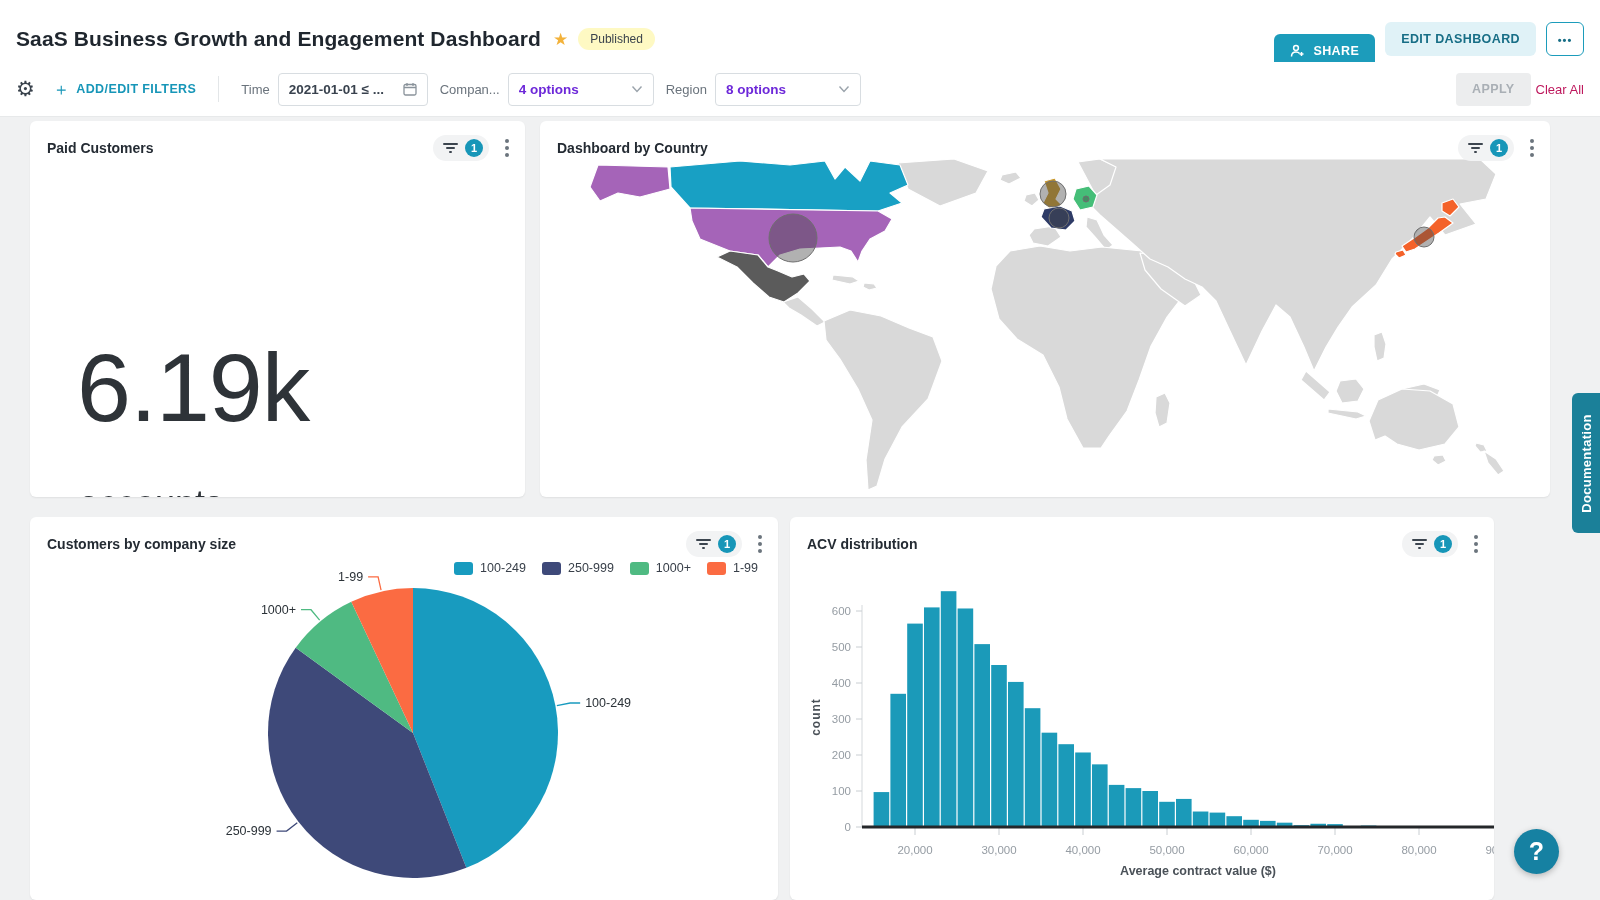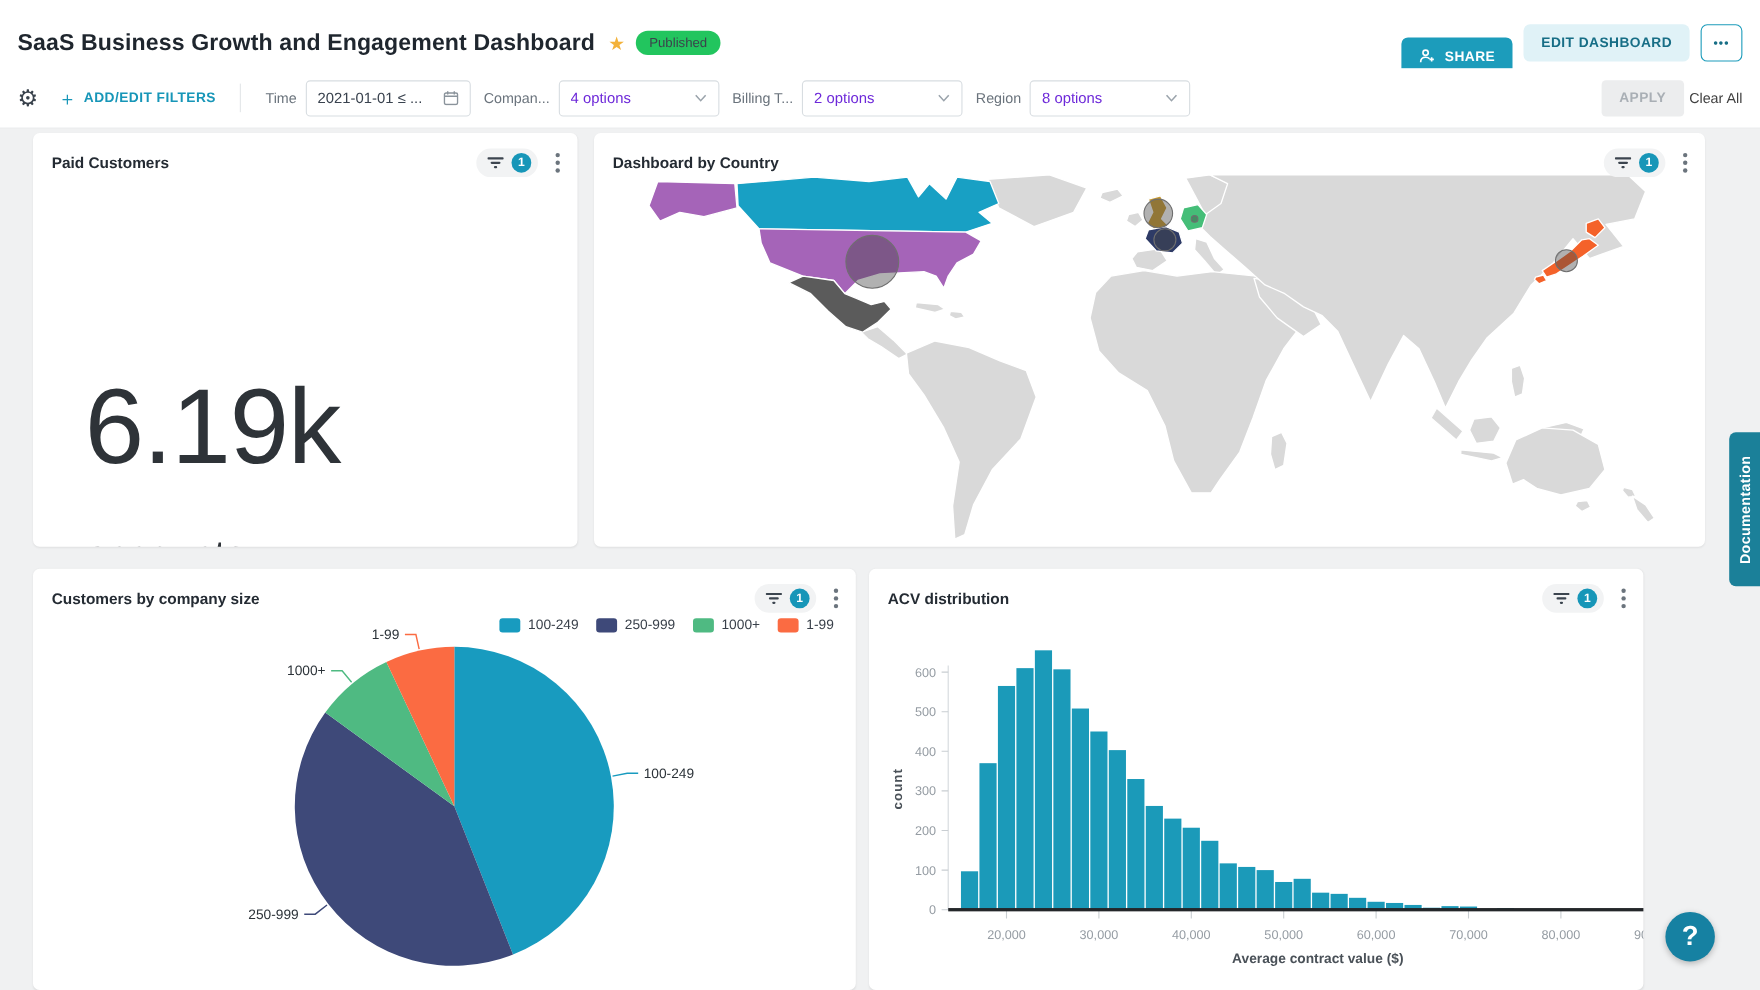--- a/index.html
+++ b/index.html
@@ -4,21 +4,21 @@
 <style>
   * { margin:0; padding:0; box-sizing:border-box; }
   html,body { width:1600px; height:900px; overflow:hidden;
     font-family:"Liberation Sans", sans-serif; background:#f0f1f2; color:#2b333b; }
 
   
   .app-header { position:absolute; left:0; top:0; width:1600px; height:79px;
     background:#fff; border-bottom:1px solid #e7e9ea; display:flex; align-items:center; padding:0 16px; }
   .dash-title { font-size:21px; font-weight:700; color:#1f262e; letter-spacing:.1px; }
   .star { color:#f3b23a; font-size:17px; margin:0 10px 0 12px; }
-  .pub-badge { background:#22c55e; color:#3b434c; font-size:12px; padding:4px 12px;
+  .pub-badge { background:#fef9c3; color:#3b434c; font-size:12px; padding:4px 12px;
     border-radius:12px; font-weight:400; }
   .header-right { margin-left:auto; display:flex; align-items:center; gap:10px; }
   .btn-share { background:#1c9cbb; color:#fff; border:none; border-radius:6px; height:34px;
     padding:0 16px; font-size:12.5px; font-weight:700; letter-spacing:.4px; display:flex;
     align-items:center; gap:8px; cursor:pointer;margin-top:24px; }
   .btn-edit { background:#e0f2f7; color:#176e86; border:none; border-radius:6px; height:34px;
     padding:0 16px; font-size:12.5px; font-weight:700; letter-spacing:.4px; cursor:pointer; }
   .btn-more { background:#fff; border:1.5px solid #1c9cbb; color:#176e86; border-radius:6px;
     width:38px; height:34px; font-size:15px; font-weight:700; line-height:10px; cursor:pointer; }
 
@@ -26,29 +26,29 @@
   .filter-bar { position:absolute; left:0; top:62px; width:1600px; height:55px; background:#fff;
     border-bottom:1px solid #e7e9ea; display:flex; align-items:center; padding:0 16px; gap:12px; }
   .gear { font-size:21px; color:#39424c; margin-right:6px; cursor:pointer; }
   .add-filters { color:#1796b8; font-size:12.5px; font-weight:700; letter-spacing:.4px;
     display:flex; align-items:center; gap:6px; cursor:pointer; }
   .add-filters .plus { font-size:17px; font-weight:400; }
   .vdiv { width:1px; height:26px; background:#e3e6e8; margin:0 10px; }
   .f-group { display:flex; align-items:center; gap:8px; }
   .f-label { font-size:13px; color:#6a737c; white-space:nowrap; }
   .f-box { height:33px; border:1px solid #d8dde1; border-radius:4px; background:#fff;
-    display:flex; align-items:center; padding:0 10px; gap:8px; cursor:pointer; }
+    display:flex; align-items:center; padding:0 10px; gap:8px; cursor:pointer;font-weight:bold; }
   .f-box.date { width:150px; color:#39424e; font-size:13.5px; }
   .f-box.select { width:146px; color:#6d28d9; font-size:13.5px; }
   .f-box .val { flex:1; white-space:nowrap; overflow:hidden; }
   .chev, .cal { color:#9aa3ab; flex:none; display:flex; }
   .bar-right { margin-left:auto; display:flex; align-items:center; gap:5px; }
   .btn-apply { background:#ecedee; color:#a9afb5; border:none; border-radius:4px; height:33px;
     padding:0 16px; font-size:12.5px; font-weight:700; letter-spacing:.4px; }
-  .clear-all { font-size:13px; color:#404040; cursor:pointer; }
+  .clear-all { font-size:13px; color:#be185d; cursor:pointer; }
 
   
   .panel { position:absolute; background:#fff; border-radius:6px;
     box-shadow:0 1px 2px rgba(0,0,0,.07); overflow:hidden; }
   #panel-kpi   { left:30px;  top:121px; width:495px;  height:376px; }
   #panel-map   { left:540px; top:121px; width:1010px; height:376px; }
   #panel-pie   { left:30px;  top:517px; width:748px;  height:383px; }
   #panel-hist  { left:790px; top:517px; width:704px;  height:383px; }
   .panel-head { position:absolute; left:0; top:0; right:0; height:40px; display:flex;
     align-items:center; padding:14px 14px 0 17px; z-index:5; }
@@ -133,31 +133,20 @@
     <div class="f-box select">
       <span class="val">4 options</span>
       <span class="chev">
         <svg width="12" height="8" viewBox="0 0 12 8" fill="none" stroke="#9aa3ab" stroke-width="1.4">
             <path d="M1.5 1.5 L6 6.5 L10.5 1.5"></path>
           </svg>
       </span>
     </div>
   </div>
 
-  <div class="f-group">
-    <span class="f-label">Billing T...</span>
-    <div class="f-box select">
-      <span class="val">2 options</span>
-      <span class="chev">
-        <svg width="12" height="8" viewBox="0 0 12 8" fill="none" stroke="#9aa3ab" stroke-width="1.4">
-            <path d="M1.5 1.5 L6 6.5 L10.5 1.5"></path>
-          </svg>
-      </span>
-    </div>
-  </div>
 
   <div class="f-group">
     <span class="f-label">Region</span>
     <div class="f-box select">
       <span class="val">8 options</span>
       <span class="chev">
         <svg width="12" height="8" viewBox="0 0 12 8" fill="none" stroke="#9aa3ab" stroke-width="1.4">
             <path d="M1.5 1.5 L6 6.5 L10.5 1.5"></path>
           </svg>
       </span>

